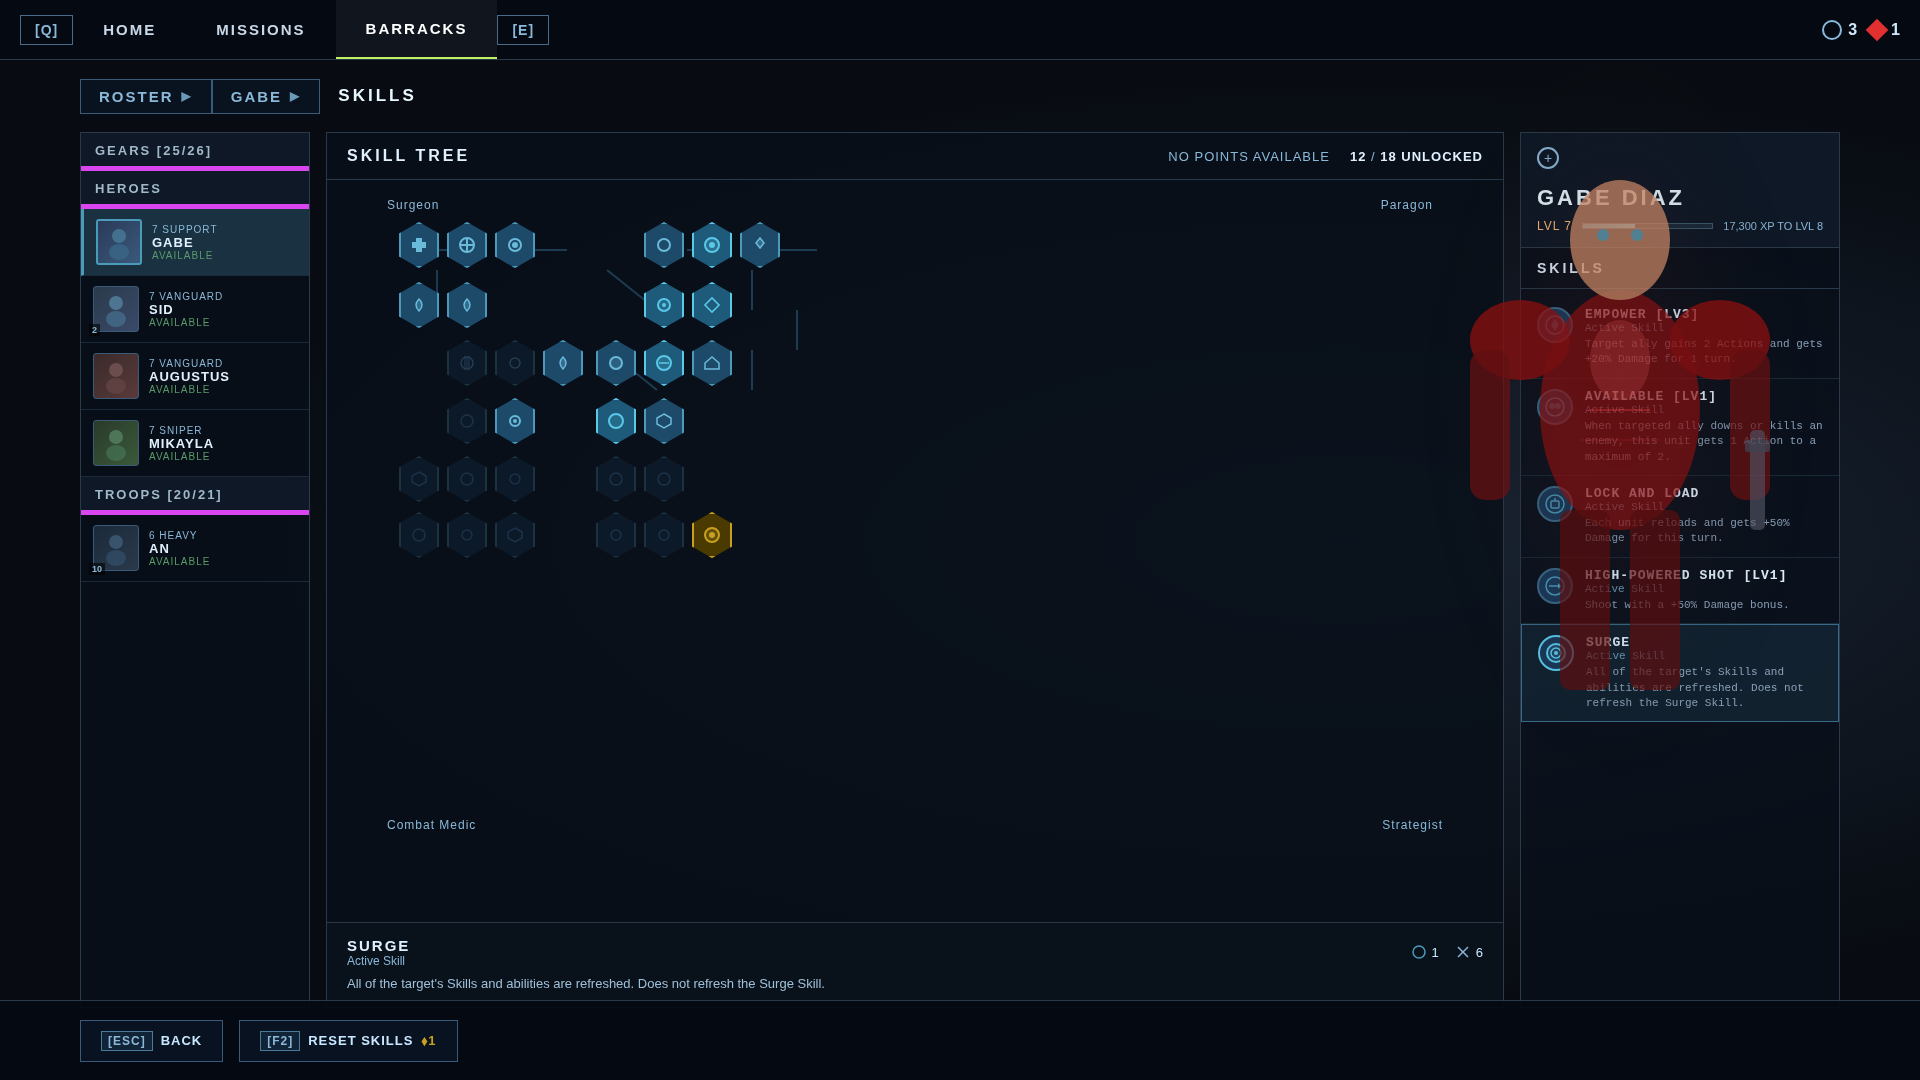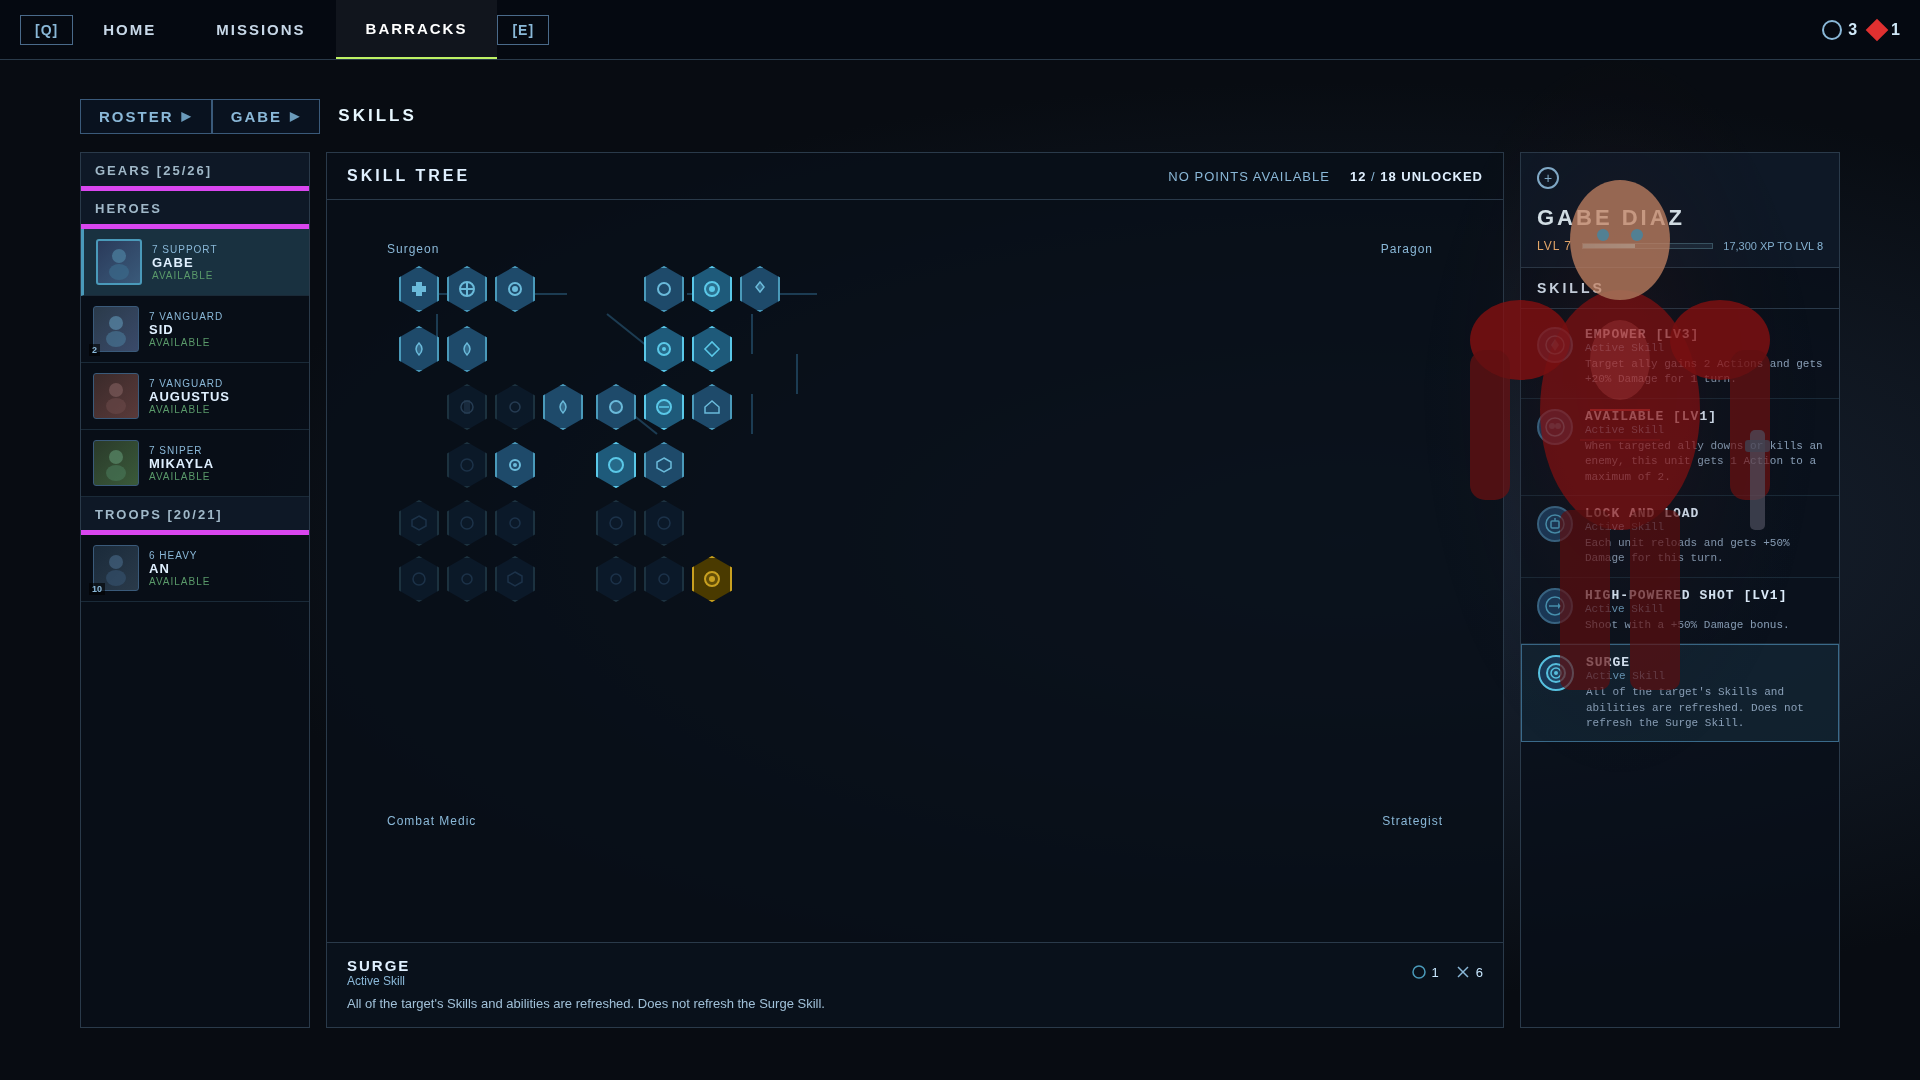--- a/index.html
+++ b/index.html
@@ -125,21 +125,20 @@
       font-weight: bold;
       letter-spacing: 2px;
       color: #8ab8d8;
       background: rgba(10,20,35,0.8);
       border: 1px solid #3a5a7a;
       padding: 8px 18px;
       cursor: pointer;
       display: flex;
       align-items: center;
       gap: 8px;
-      margin-top: 20px;
     }
 
     .breadcrumb-item .arrow {
       color: #6a9aba;
       font-size: 12px;
     }
 
     .breadcrumb-item.active-crumb {
       color: #e8f8ff;
       background: transparent;
@@ -248,21 +247,20 @@
       padding: 1px 3px;
     }
 
     
     .middle-panel {
       flex: 1;
       background: rgba(8,15,25,0.85);
       border: 1px solid #2a3a4a;
       display: flex;
       flex-direction: column;
-      gap: 24px;
     }
 
     .skill-tree-header {
       display: flex;
       justify-content: space-between;
       align-items: center;
       padding: 14px 20px;
       border-bottom: 1px solid #2a3a4a;
     }
 
@@ -1200,14 +1198,25 @@
       <circle cx="317" cy="175" r="6" fill="#4a9aba" opacity="0.8"></circle>
 
       <rect x="430" y="370" width="15" height="100" rx="5" fill="#5a5a6a" opacity="0.7"></rect>
       <rect x="425" y="380" width="25" height="12" rx="3" fill="#4a4a5a" opacity="0.8"></rect>
 
       <line x1="270" y1="350" x2="330" y2="350" stroke="#e03030" stroke-width="2" opacity="0.5"></line>
       <line x1="260" y1="380" x2="340" y2="380" stroke="#e03030" stroke-width="1" opacity="0.3"></line>
     </svg>
   </div>
 
+  <div class="bottom-bar">
+    <button class="bottom-btn">
+      <span class="key-label">[ESC]</span>
+      <span>BACK</span>
+    </button>
+    <button class="bottom-btn">
+      <span class="key-label">[F2]</span>
+      <span>RESET SKILLS</span>
+      <span style="color:#c8a020;">⬧1</span>
+    </button>
+  </div>
 
 </div>
 
 </body></html>

